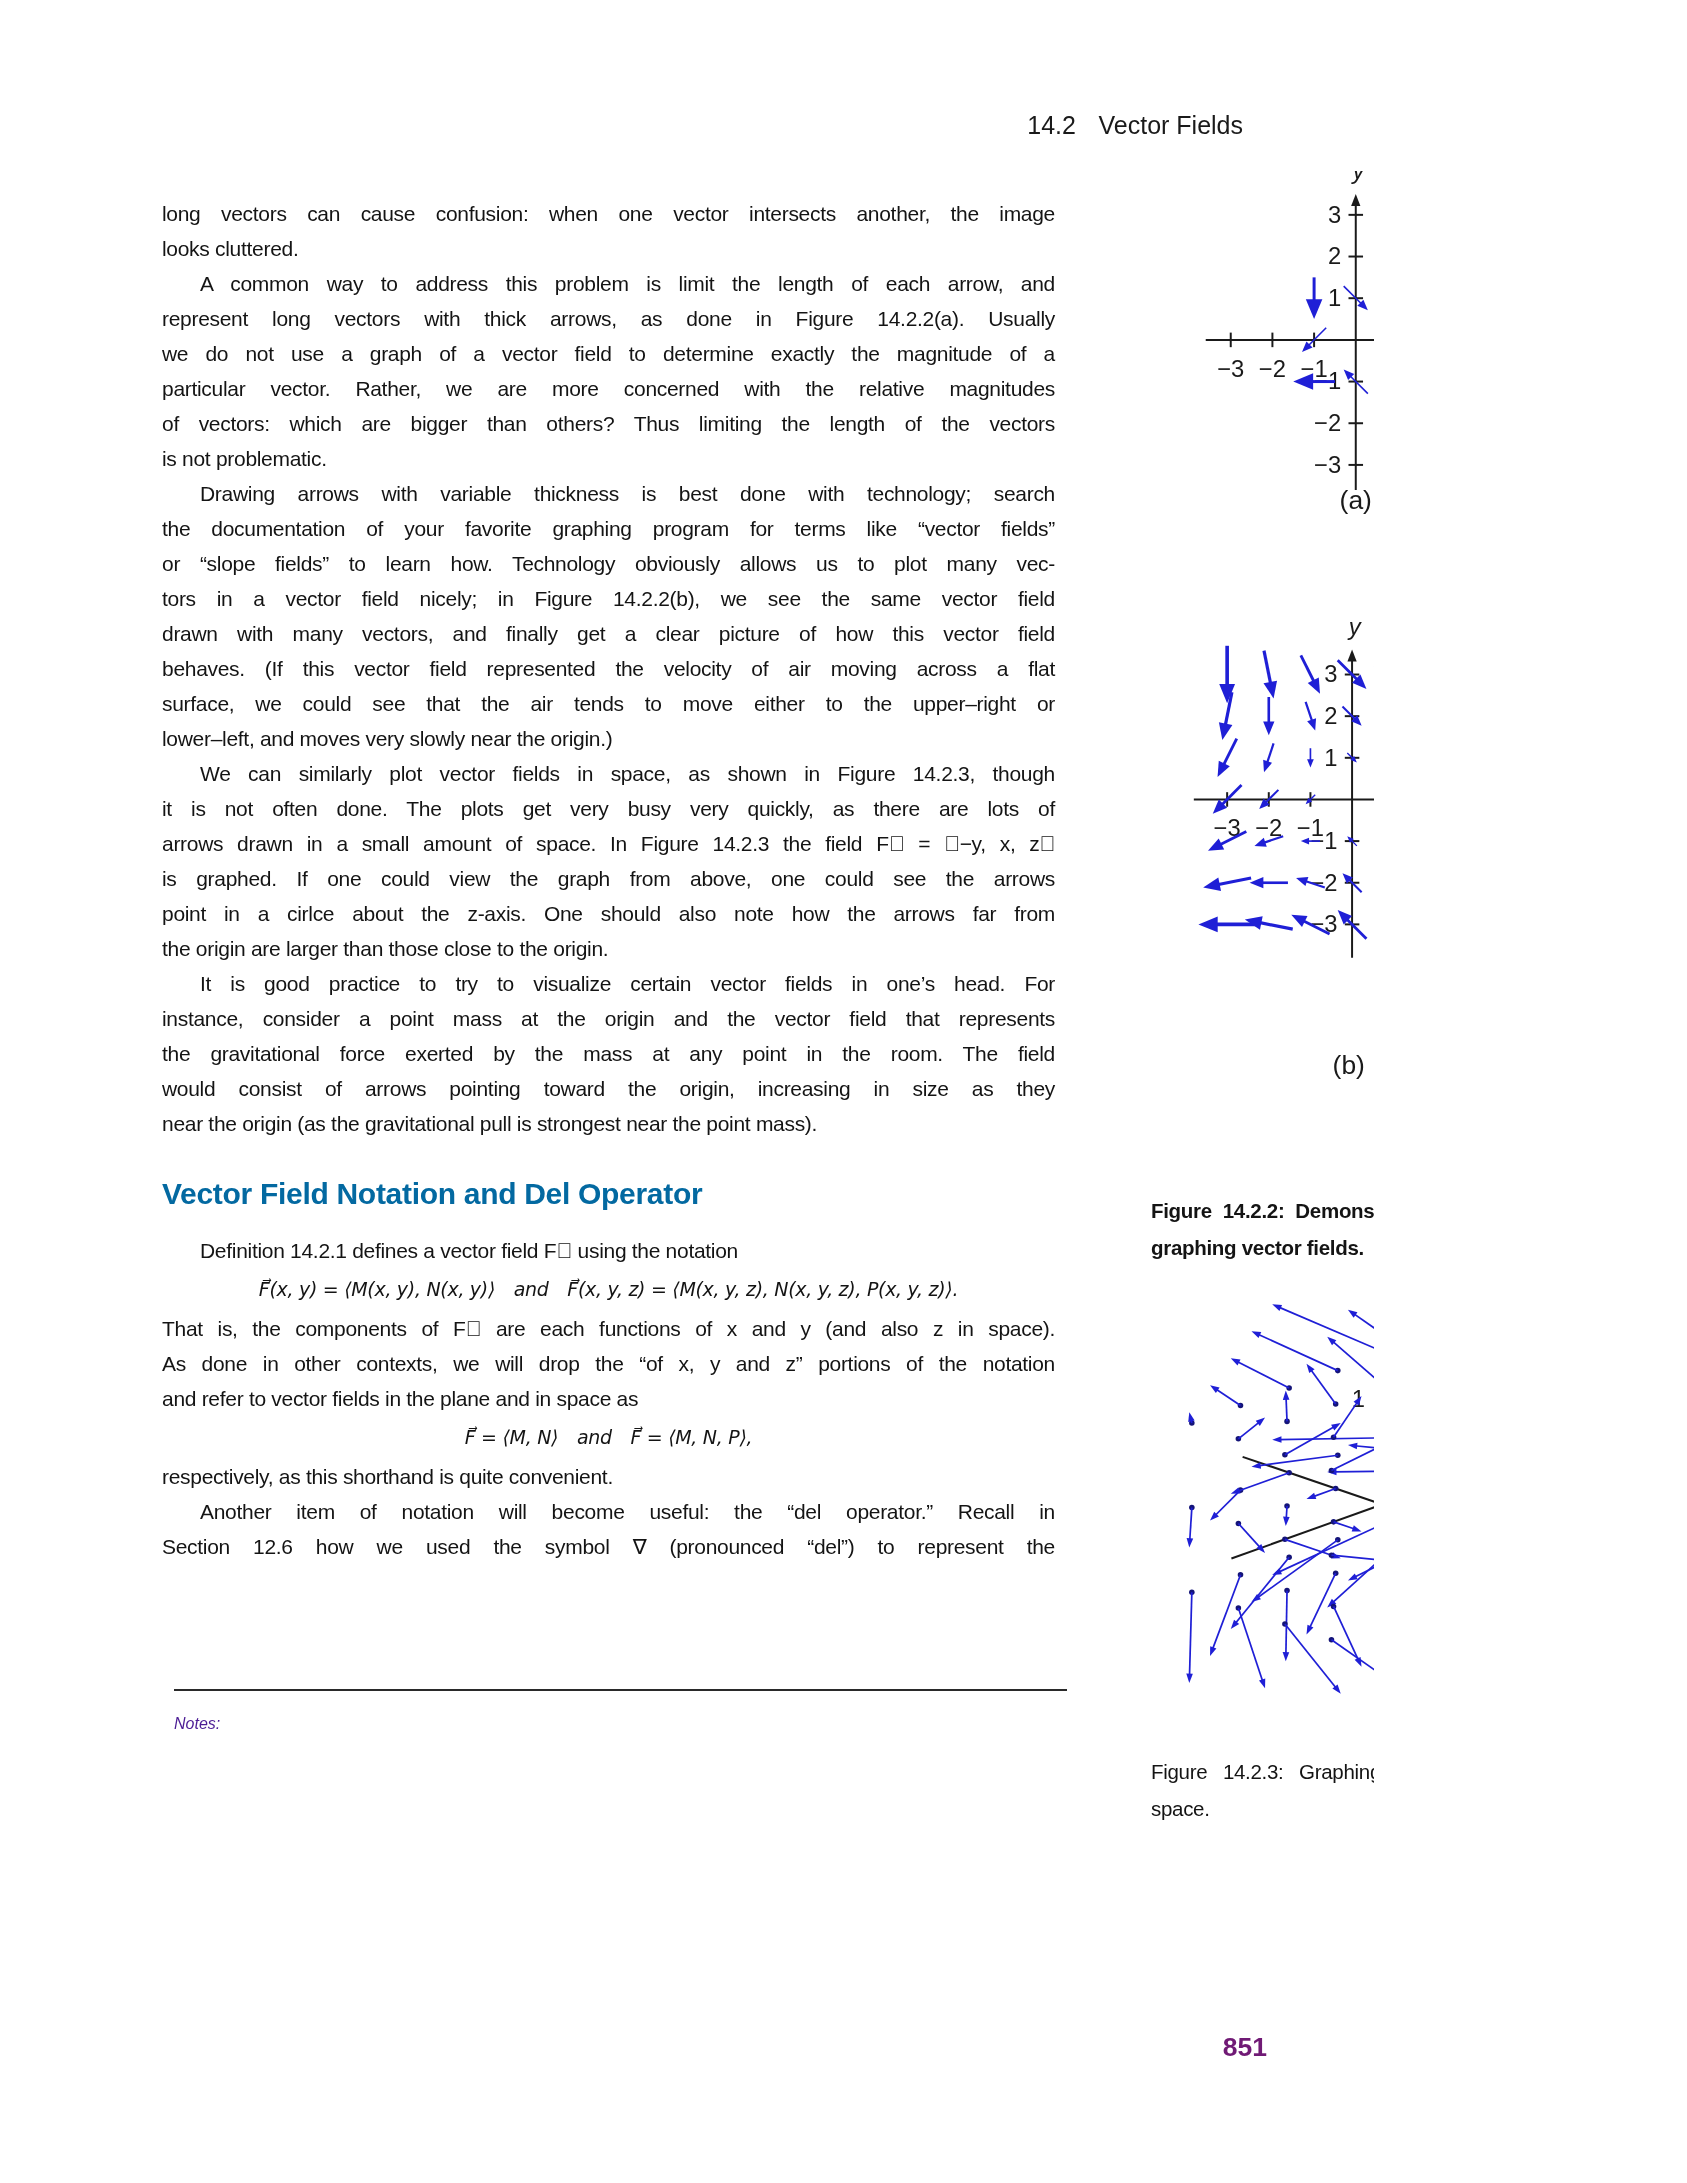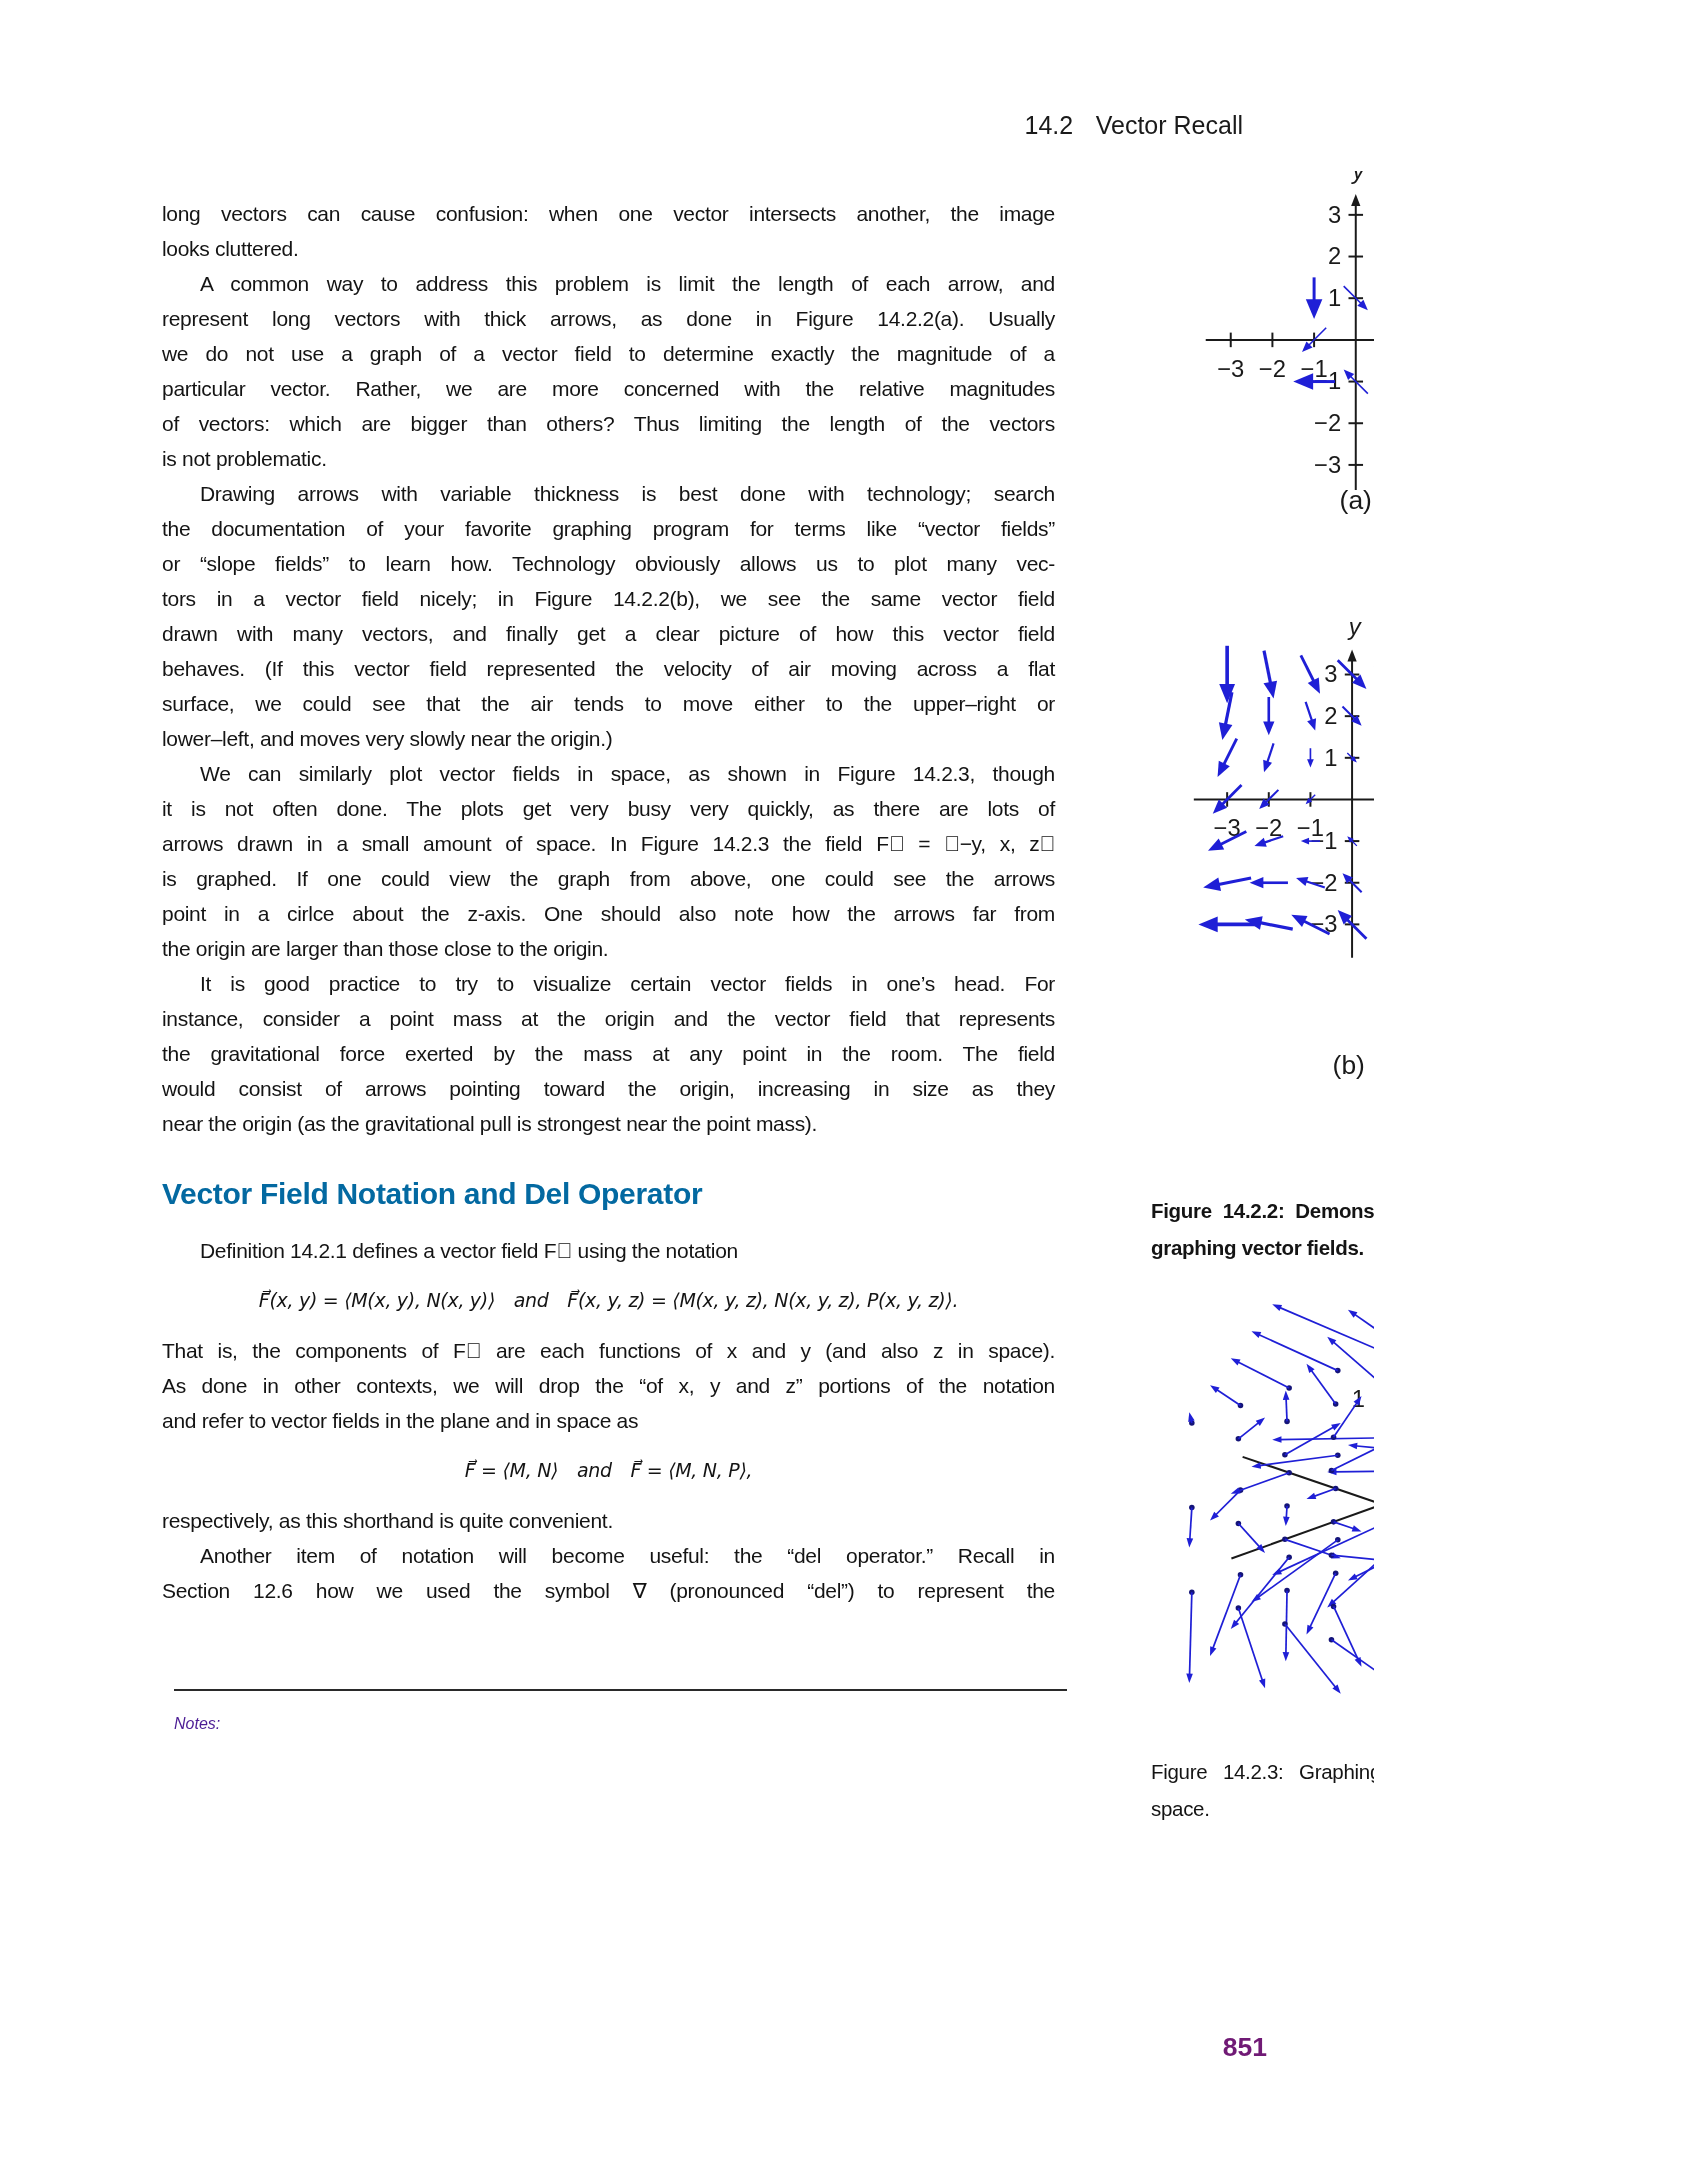--- a/index.html
+++ b/index.html
@@ -21,21 +21,21 @@
   }
   .para{margin:0;}
   .line{text-align:justify; text-align-last:justify; white-space:normal;}
   .line.lastline{text-align-last:left;}
   .para.indent .line:first-child{text-indent:38px;}
   .section-heading{
     font-size:30px; font-weight:bold; color:#0369a1;
     margin:34px 0 20px 0; letter-spacing:-0.3px; line-height:38px;
   }
   .math-display{
-    margin:14px 0; text-align:center; font-style:italic;
+    margin:3px 0; text-align:center; font-style:italic;
     font-family:"DejaVu Sans", sans-serif; font-size:19px; letter-spacing:-0.3px;
     line-height:37px;
   }
   
   .caption{
     position:absolute; width:409px; font-size:20.5px; line-height:37px;
     letter-spacing:-0.3px; color:#141414;
   }
   
   #rule{position:absolute; left:174px; top:1689px; width:893px; height:2px; background:#2a2a2a;}
@@ -45,21 +45,21 @@
   #pageno{position:absolute; right:107px; top:2032px; font-size:26.5px; font-weight:bold; color:#701a75;}
   svg text{font-family:"Liberation Sans", sans-serif;}
 </style>
 </head>
 <body>
 
 <div id="page">
 
   <div id="hdr">
     <span>14.2</span>
-    <span>Vector Recall</span>
+    <span>Vector Fields</span>
   </div>
 
   <div id="text-col">
       <div class="para">
         <div class="line">long vectors can cause confusion: when one vector intersects another, the image</div>
         <div class="line lastline">looks cluttered.</div>
       </div>
       <div class="para indent">
         <div class="line">A common way to address this problem is limit the length of each arrow, and</div>
         <div class="line">represent long vectors with thick arrows, as done in Figure 14.2.2(a). Usually</div>

